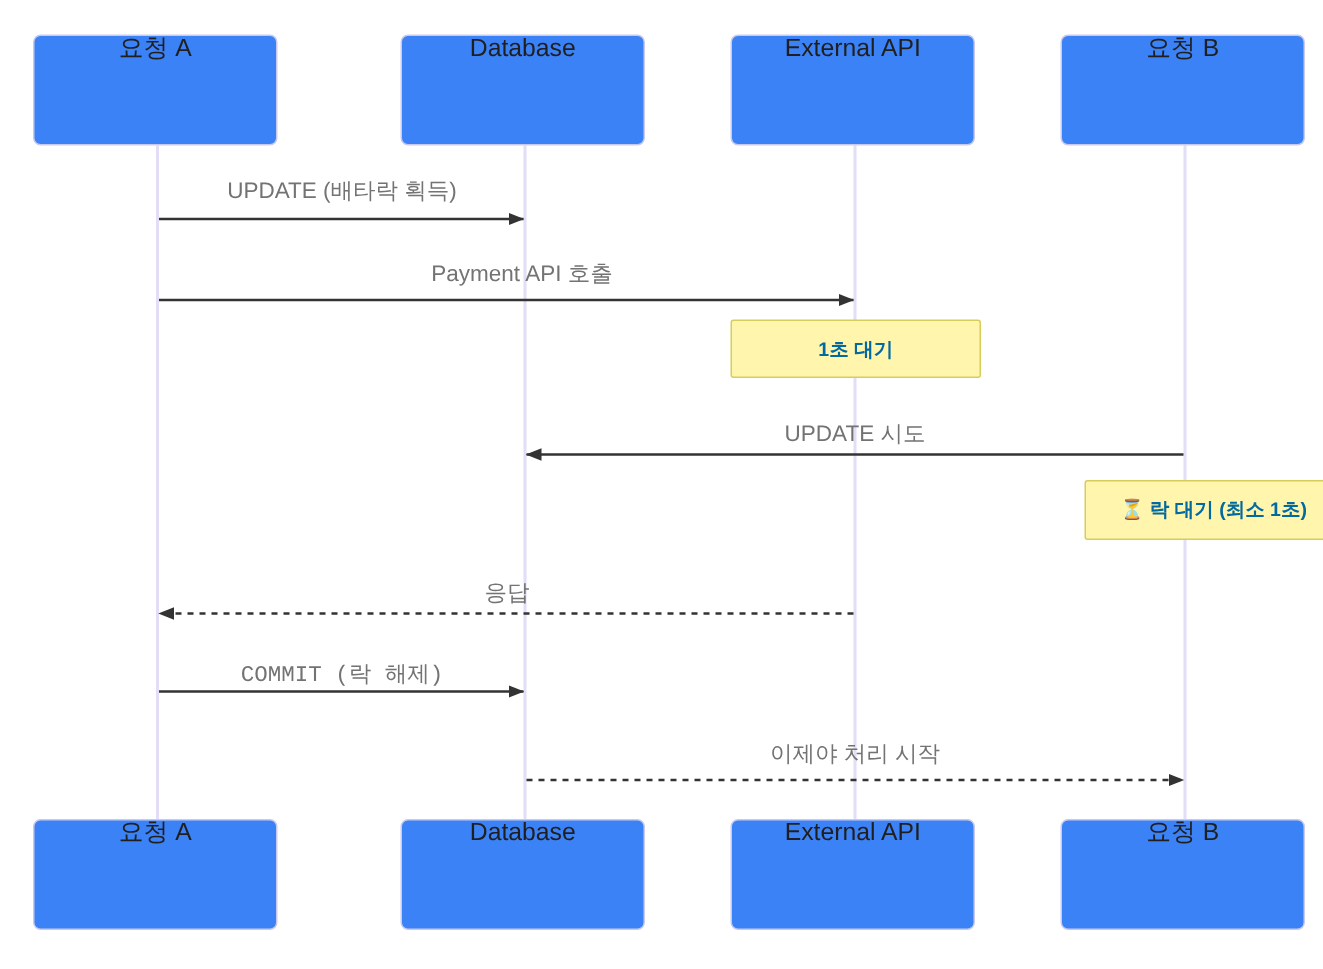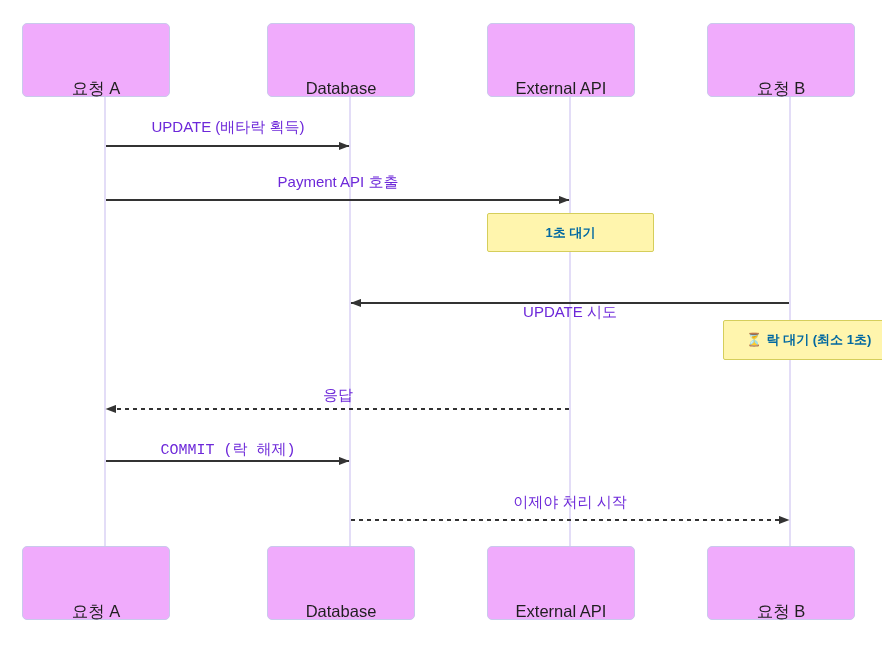--- a/index.html
+++ b/index.html
@@ -21,27 +21,27 @@
   .svg-layer {
     position: absolute;
     left: 0;
     top: 0;
     width: 882px;
     height: 646px;
   }
   .actor-box {
     position: absolute;
     box-sizing: border-box;
-    width: 148px;
+    width: 163px;
     height: 74px;
-    background: #f0abfc;
+    background: #3b82f6;
     border: 1.4px solid #C9C9EC;
     border-radius: 5px;
     display: flex;
-    align-items: flex-end;
+    align-items: flex-start;
     justify-content: center;
   }
   .actor-label {
     font-size: 16.5px;
     color: #1f1f1f;
     font-family: "Liberation Sans", "DejaVu Sans", sans-serif;
     line-height: 1;
     white-space: nowrap;
   }
   .note-box {
@@ -57,21 +57,21 @@
   .note-label {
     font-size: 13px;
     color: #0369a1;
     font-weight: 700;
     white-space: nowrap;
     font-family: "Liberation Sans", "DejaVu Sans", sans-serif;
   }
   .msg-label {
     position: absolute;
     font-size: 15px;
-    color: #6d28d9;
+    color: #737373;
     white-space: nowrap;
     transform: translateX(-50%);
     font-family: "Liberation Sans", "DejaVu Sans", sans-serif;
   }
 </style>
 </head>
 <body>
 
 <div id="diagram">
 
@@ -131,20 +131,20 @@
   <div id="notes-layer">
       <div class="note-box" style="left: 487px; top: 213px; width: 167px; height: 39px;">
         <span class="note-label">1초 대기</span>
       </div>
       <div class="note-box" style="left: 723px; top: 320px; width: 172px; height: 40px;">
         <span class="note-label">⏳ 락 대기 (최소 1초)</span>
       </div>
     </div>
   <div id="labels-layer">
       <div class="msg-label" style="left: 228px; top: 118px;">UPDATE (배타락 획득)</div>
-      <div class="msg-label" style="left: 338px; top: 173px;">Payment API 호출</div>
-      <div class="msg-label" style="left: 570px; top: 280px; margin-top: 23px;">UPDATE 시도</div>
+      <div class="msg-label" style="left: 348px; top: 173px;">Payment API 호출</div>
+      <div class="msg-label" style="left: 570px; top: 280px;">UPDATE 시도</div>
       <div class="msg-label" style="left: 338px; top: 386px; font-family: Liberation Serif, serif;">응답</div>
       <div class="msg-label" style="left: 228px; top: 440px; font-family: Liberation Mono, monospace;">COMMIT (락 해제)</div>
       <div class="msg-label" style="left: 570px; top: 493px; text-align: center;">이제야 처리 시작</div>
     </div>
 
 </div>
 
 </body></html>

